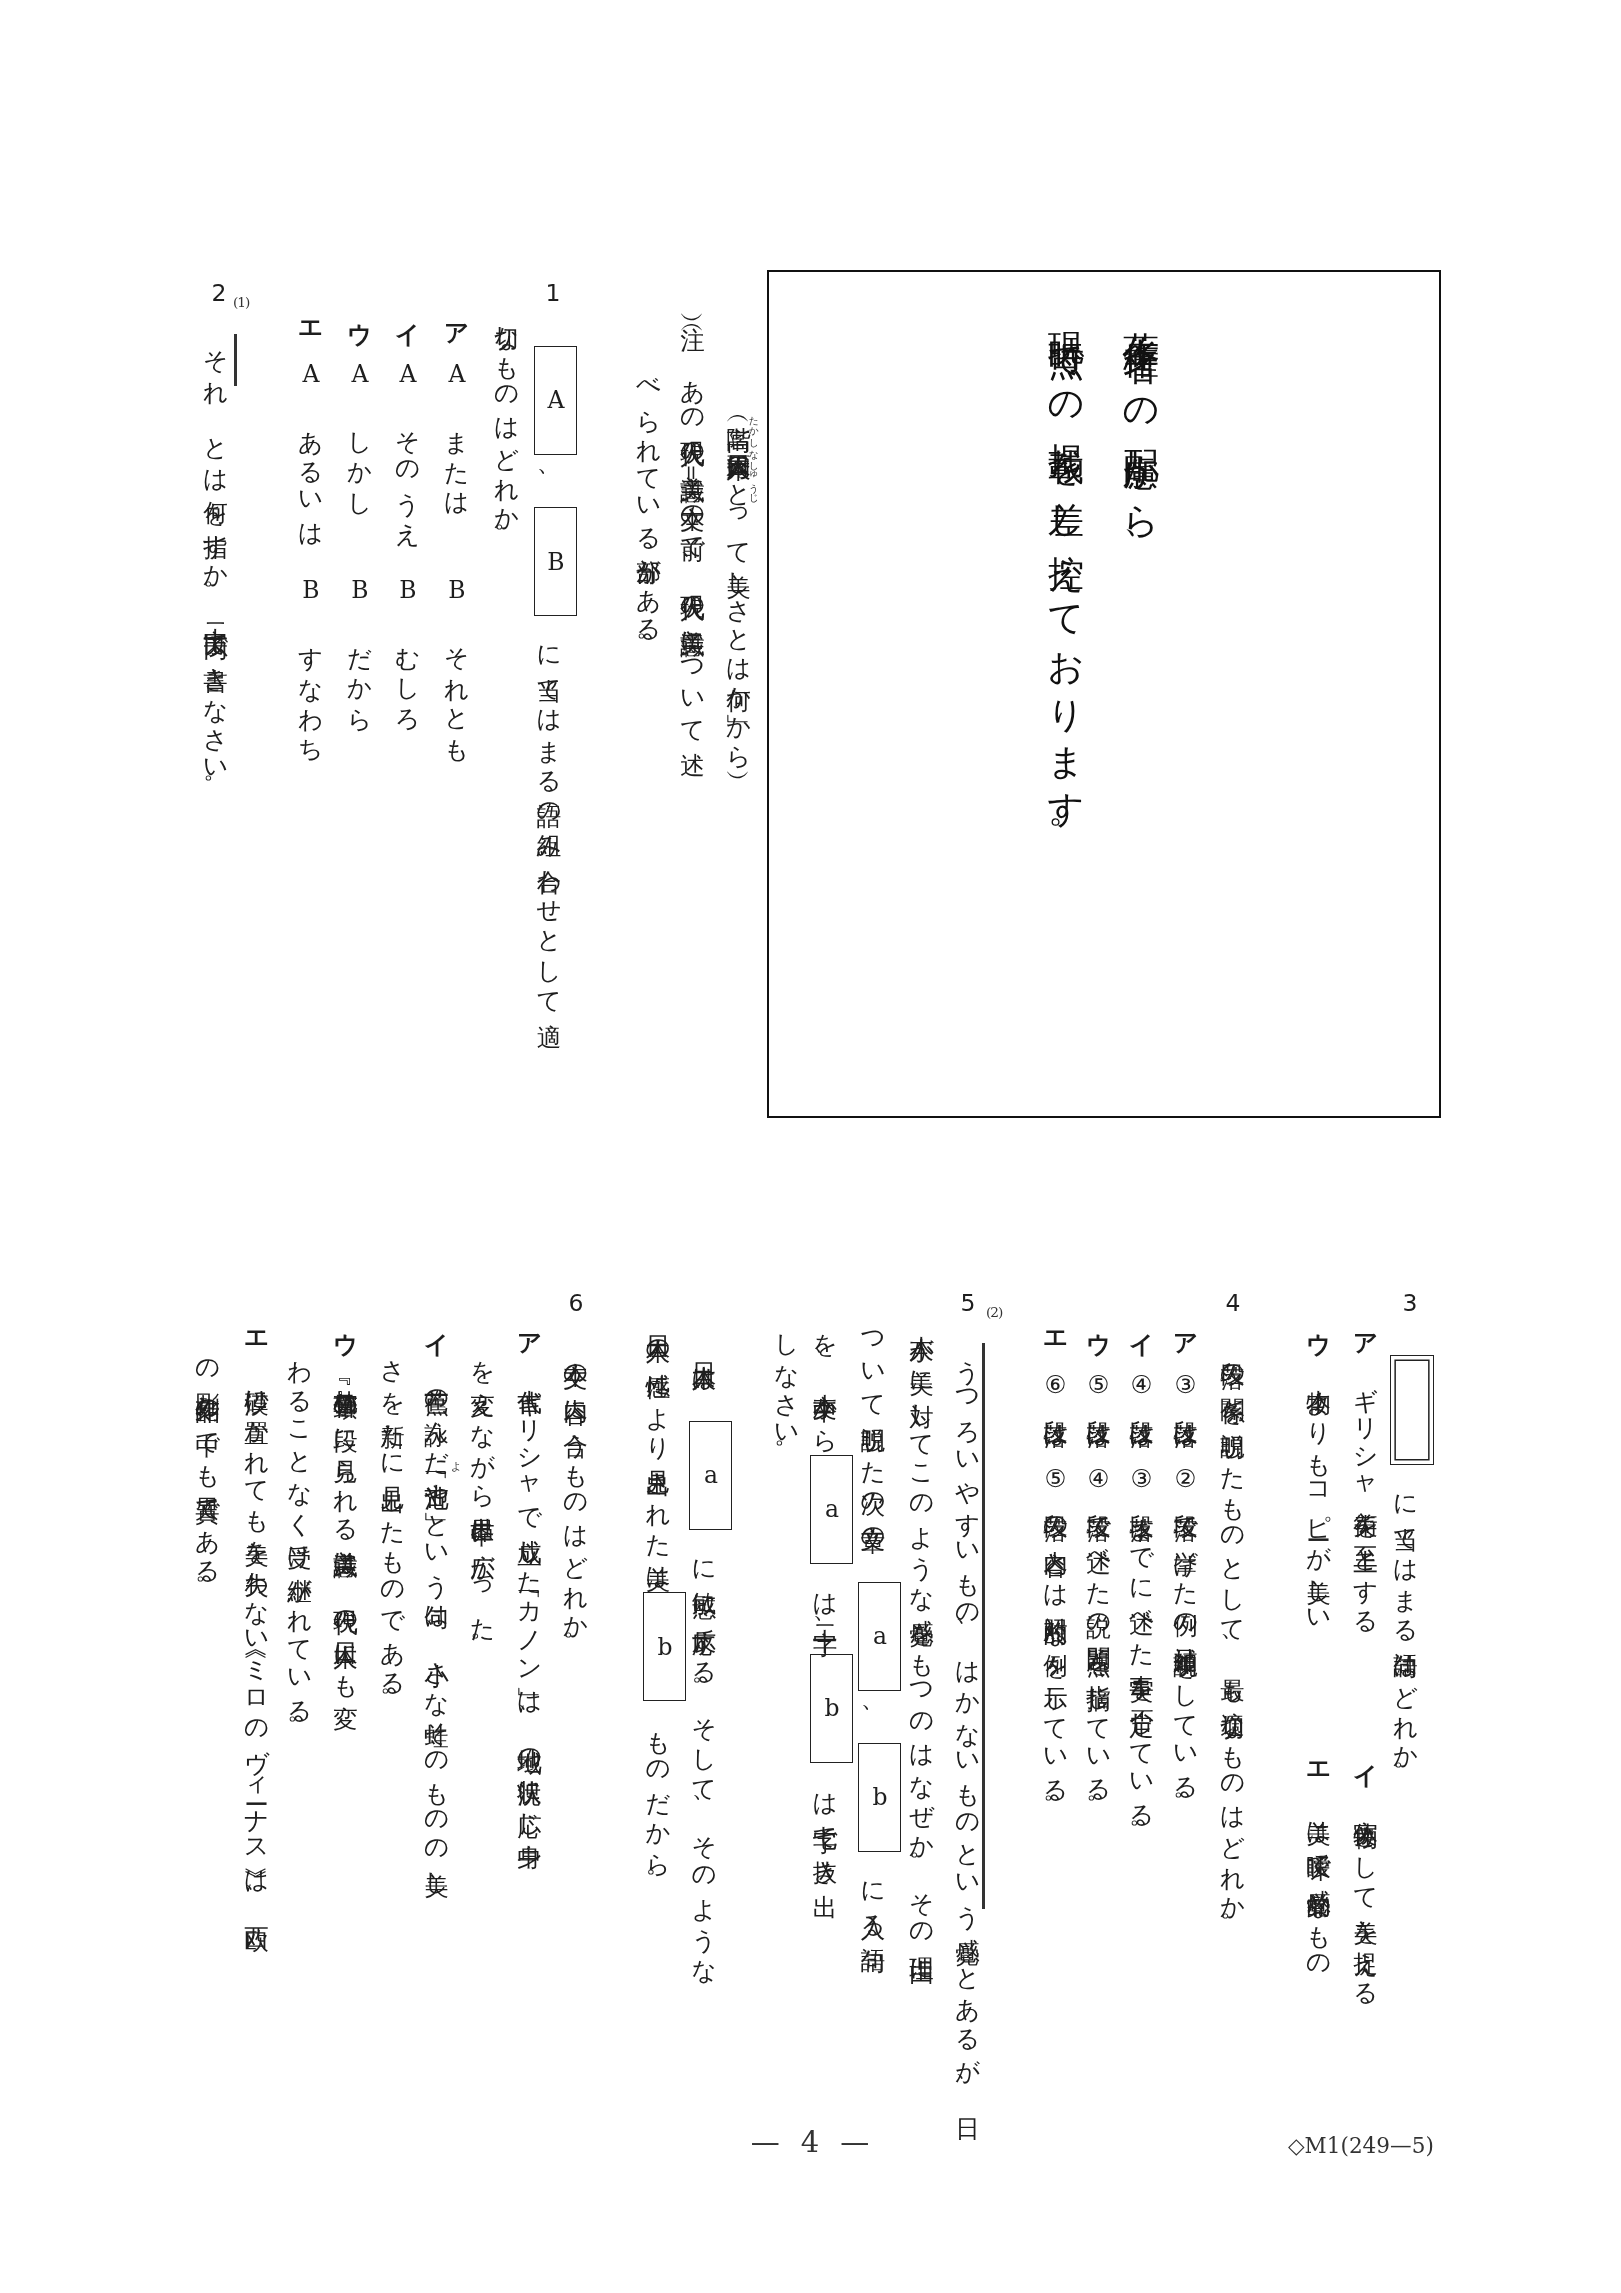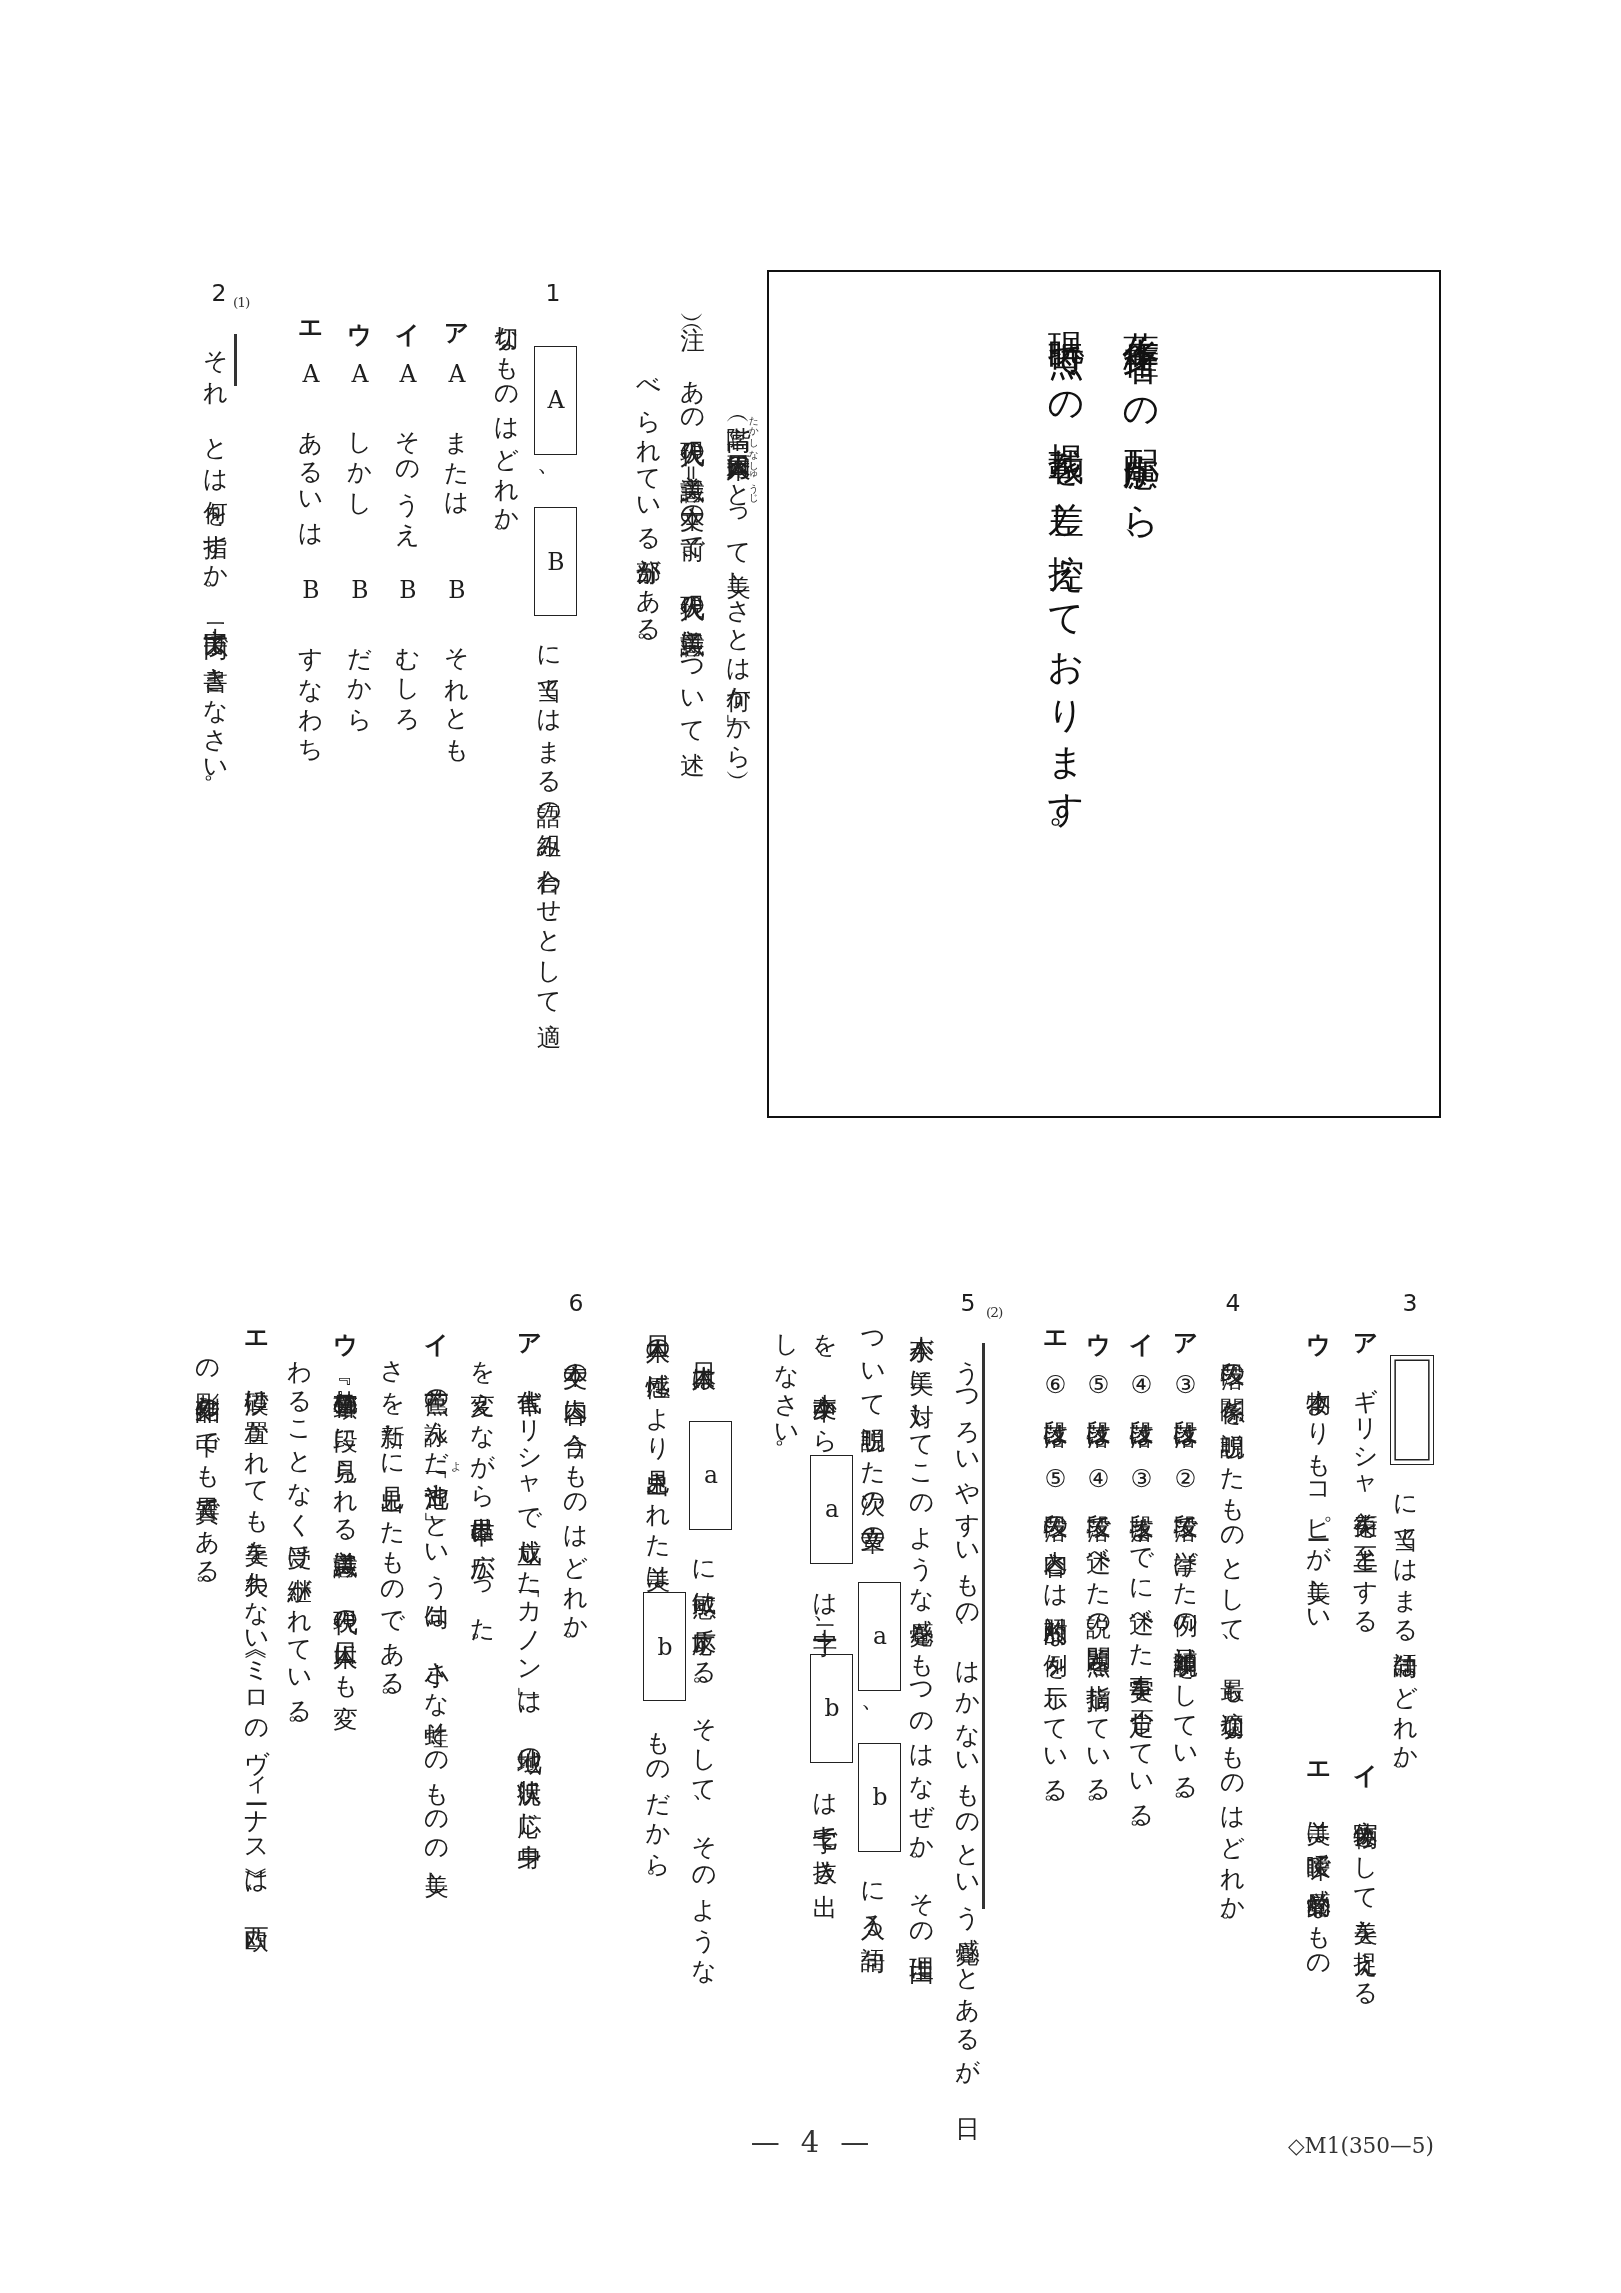--- a/index.html
+++ b/index.html
@@ -156,16 +156,16 @@
 
   <div class="col lbl" style="left:321px; top:1316px;">ウ</div>
   <div class="col tight" style="left:321px; top:1370px;">『枕草子』冒頭の段に見られる美意識は、現代の日本人にも変</div>
   <div class="col" style="left:275px; top:1343px;">わることなく受け継がれている。</div>
 
   <div class="col lbl" style="left:232px; top:1316px;">エ</div>
   <div class="col tight" style="left:232px; top:1370px;">砂漠に置かれても美を失わない《ミロのヴィーナス》は、西欧</div>
   <div class="col" style="left:183px; top:1343px;">の彫刻作品の中でも異質である。</div>
 
   <div class="footer-num">— 4 —</div>
-  <div class="footer-code">◇M1(350—5)</div>
+  <div class="footer-code">◇M1(249—5)</div>
 
 </div>
 
 
 </body></html>

